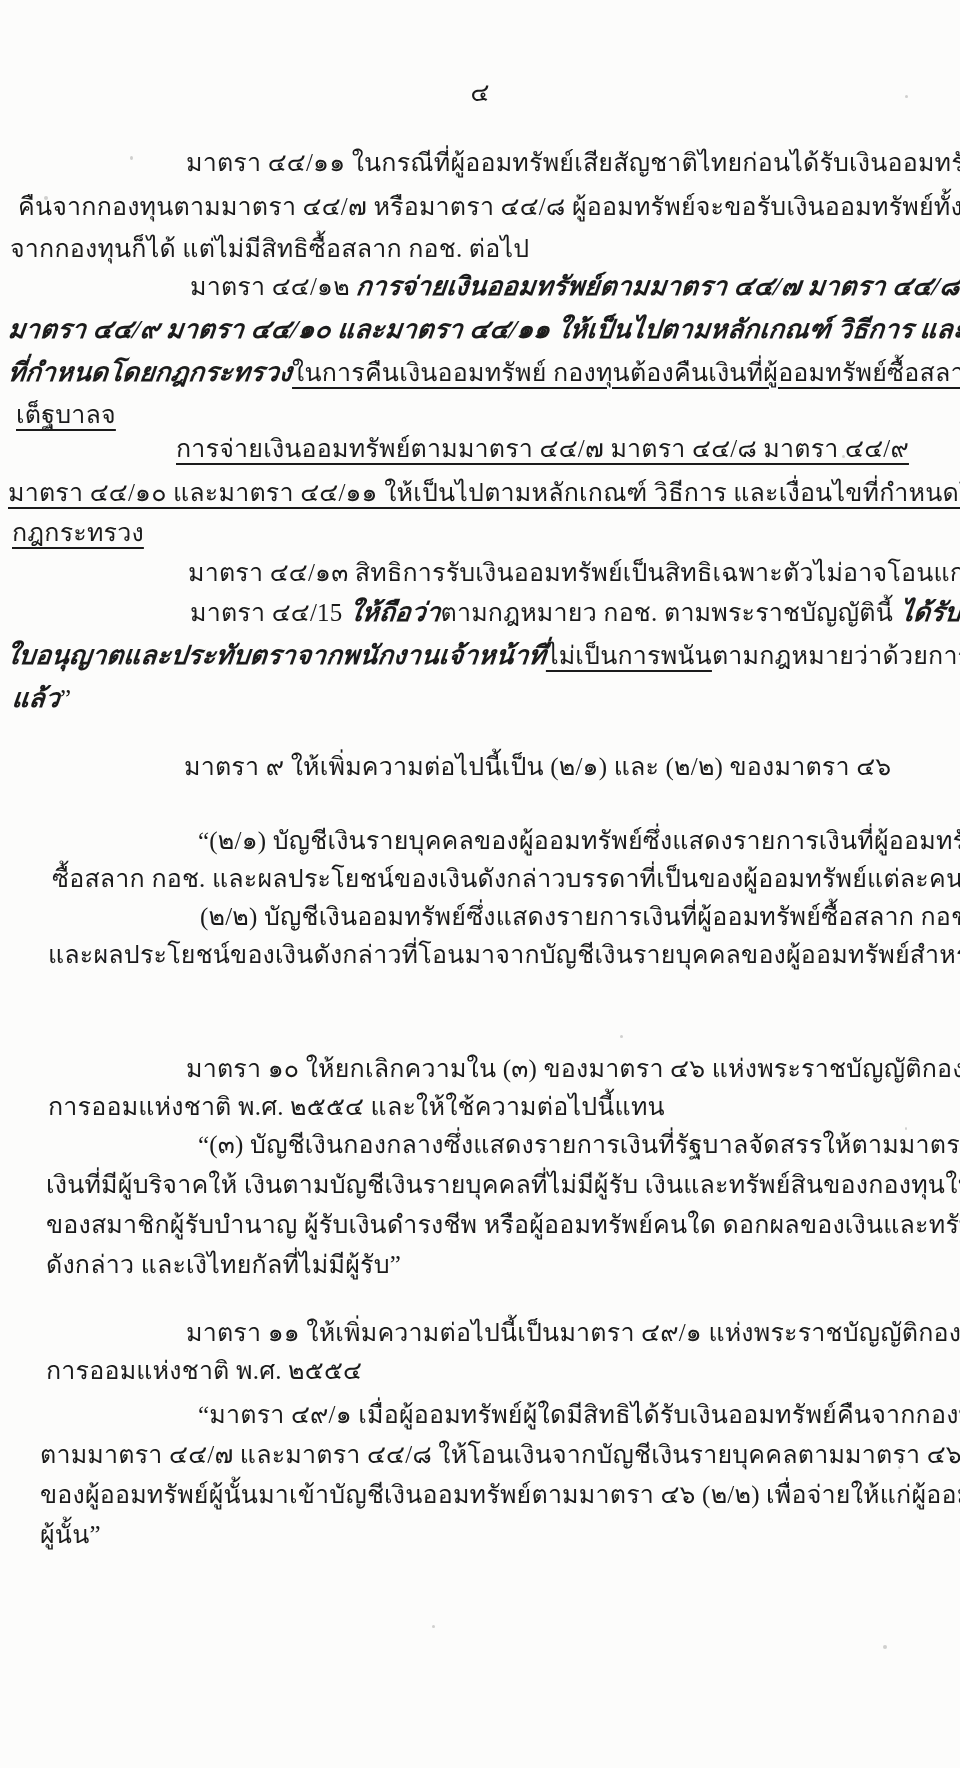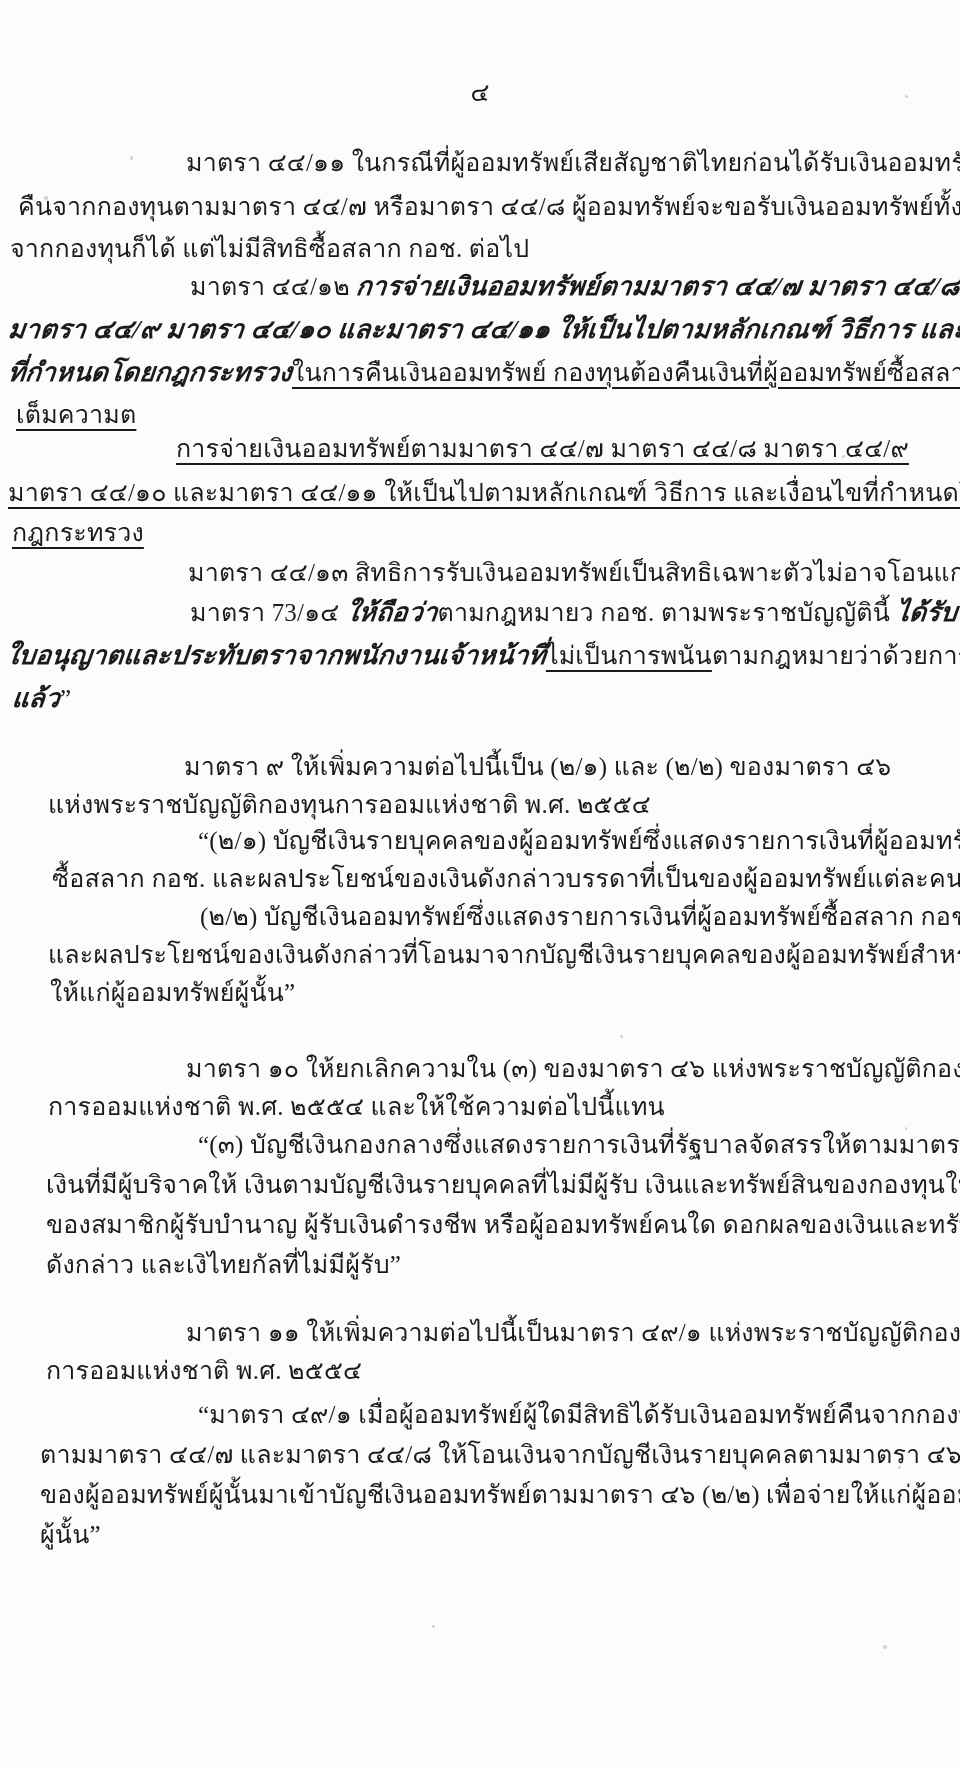--- a/index.html
+++ b/index.html
@@ -45,38 +45,36 @@
 
   <div class="pagenum">๔</div>
 
   <div class="ln" style="top:146px;left:186px"><span class="seg">มาตรา ๔๔/๑๑  ในกรณีที่ผู้ออมทรัพย์เสียสัญชาติไทยก่อนได้รับเงินออมทรัพย์</span></div>
   <div class="ln" style="top:190px;left:18px"><span class="seg">คืนจากกองทุนตามมาตรา ๔๔/๗ หรือมาตรา ๔๔/๘ ผู้ออมทรัพย์จะขอรับเงินออมทรัพย์ทั้งหมด</span></div>
   <div class="ln" style="top:232px;left:10px"><span class="seg">จากกองทุนก็ได้ แต่ไม่มีสิทธิซื้อสลาก กอช. ต่อไป</span></div>
 
   <div class="ln" style="top:270px;left:190px"><span class="seg">มาตรา ๔๔/๑๒  </span><span class="seg it">การจ่ายเงินออมทรัพย์ตามมาตรา ๔๔/๗ มาตรา ๔๔/๘</span></div>
   <div class="ln" style="top:313px;left:8px"><span class="seg it">มาตรา ๔๔/๙ มาตรา ๔๔/๑๐ และมาตรา ๔๔/๑๑ ให้เป็นไปตามหลักเกณฑ์ วิธีการ และเงื่อนไข</span></div>
   <div class="ln" style="top:356px;left:8px"><span class="seg it">ที่กำหนดโดยกฎกระทรวง</span><span class="seg un">ในการคืนเงินออมทรัพย์ กองทุนต้องคืนเงินที่ผู้ออมทรัพย์ซื้อสลาก กอช.</span></div>
-  <div class="ln" style="top:398px;left:16px"><span class="seg un">เต็มความต</span></div>
+  <div class="ln" style="top:398px;left:16px"><span class="seg un">เต็ฐบาลจ</span></div>
   <div class="ln" style="top:432px;left:176px"><span class="seg un">การจ่ายเงินออมทรัพย์ตามมาตรา ๔๔/๗ มาตรา ๔๔/๘ มาตรา ๔๔/๙</span></div>
   <div class="ln" style="top:476px;left:8px"><span class="seg un">มาตรา ๔๔/๑๐ และมาตรา ๔๔/๑๑ ให้เป็นไปตามหลักเกณฑ์ วิธีการ และเงื่อนไขที่กำหนดโดย</span></div>
   <div class="ln" style="top:516px;left:12px"><span class="seg un">กฎกระทรวง</span></div>
 
   <div class="ln" style="top:556px;left:188px"><span class="seg">มาตรา ๔๔/๑๓  สิทธิการรับเงินออมทรัพย์เป็นสิทธิเฉพาะตัวไม่อาจโอนแก่กันได้</span></div>
 
-  <div class="ln" style="top:596px;left:190px"><span class="seg">มาตรา 73/๑๔  </span><span class="seg it">ให้ถือว่า</span><span class="seg">ตามกฎหมายว กอช. ตามพระราชบัญญัตินี้ </span><span class="seg it">ได้รับ</span></div>
+  <div class="ln" style="top:596px;left:190px"><span class="seg">มาตรา ๔๔/15  </span><span class="seg it">ให้ถือว่า</span><span class="seg">ตามกฎหมายว กอช. ตามพระราชบัญญัตินี้ </span><span class="seg it">ได้รับ</span></div>
   <div class="ln" style="top:639px;left:6px"><span class="seg it">ใบอนุญาตและประทับตราจากพนักงานเจ้าหน้าที่</span><span class="seg un">ไม่เป็นการพนัน</span><span class="seg">ตามกฎหมายว่าด้วยการพนัน</span></div>
   <div class="ln" style="top:682px;left:12px"><span class="seg it">แล้ว</span><span class="seg">”</span></div>
 
   <div class="ln" style="top:750px;left:184px"><span class="seg">มาตรา ๙  ให้เพิ่มความต่อไปนี้เป็น (๒/๑) และ (๒/๒) ของมาตรา ๔๖</span></div>
-  <div class="ln" style="top:788px;left:48px"><span class="seg">แห่งพระราชบัญญัติกองทุนการออมแห่งชาติ พ.ศ. ๒๕๕๔</span></div>
   <div class="ln" style="top:824px;left:198px"><span class="seg">“(๒/๑) บัญชีเงินรายบุคคลของผู้ออมทรัพย์ซึ่งแสดงรายการเงินที่ผู้ออมทรัพย์</span></div>
   <div class="ln" style="top:862px;left:52px"><span class="seg">ซื้อสลาก กอช. และผลประโยชน์ของเงินดังกล่าวบรรดาที่เป็นของผู้ออมทรัพย์แต่ละคน</span></div>
   <div class="ln" style="top:900px;left:200px"><span class="seg">(๒/๒) บัญชีเงินออมทรัพย์ซึ่งแสดงรายการเงินที่ผู้ออมทรัพย์ซื้อสลาก กอช.</span></div>
   <div class="ln" style="top:938px;left:48px"><span class="seg">และผลประโยชน์ของเงินดังกล่าวที่โอนมาจากบัญชีเงินรายบุคคลของผู้ออมทรัพย์สำหรับจ่าย</span></div>
-  <div class="ln" style="top:976px;left:50px"><span class="seg">ให้แก่ผู้ออมทรัพย์ผู้นั้น”</span></div>
 
   <div class="ln" style="top:1052px;left:186px"><span class="seg">มาตรา ๑๐  ให้ยกเลิกความใน (๓) ของมาตรา ๔๖ แห่งพระราชบัญญัติกองทุน</span></div>
   <div class="ln" style="top:1090px;left:48px"><span class="seg">การออมแห่งชาติ พ.ศ. ๒๕๕๔ และให้ใช้ความต่อไปนี้แทน</span></div>
   <div class="ln" style="top:1128px;left:198px"><span class="seg">“(๓) บัญชีเงินกองกลางซึ่งแสดงรายการเงินที่รัฐบาลจัดสรรให้ตามมาตรา ๗ (๔)</span></div>
   <div class="ln" style="top:1168px;left:46px"><span class="seg">เงินที่มีผู้บริจาคให้ เงินตามบัญชีเงินรายบุคคลที่ไม่มีผู้รับ เงินและทรัพย์สินของกองทุนในส่วนที่มิใช่</span></div>
   <div class="ln" style="top:1208px;left:46px"><span class="seg">ของสมาชิกผู้รับบำนาญ ผู้รับเงินดำรงชีพ หรือผู้ออมทรัพย์คนใด ดอกผลของเงินและทรัพย์สิน</span></div>
   <div class="ln" style="top:1248px;left:46px"><span class="seg">ดังกล่าว และเงิไทยกัลที่ไม่มีผู้รับ”</span></div>
 
   <div class="ln" style="top:1316px;left:186px"><span class="seg">มาตรา ๑๑  ให้เพิ่มความต่อไปนี้เป็นมาตรา ๔๙/๑ แห่งพระราชบัญญัติกองทุน</span></div>
   <div class="ln" style="top:1354px;left:46px"><span class="seg">การออมแห่งชาติ พ.ศ. ๒๕๕๔</span></div>

